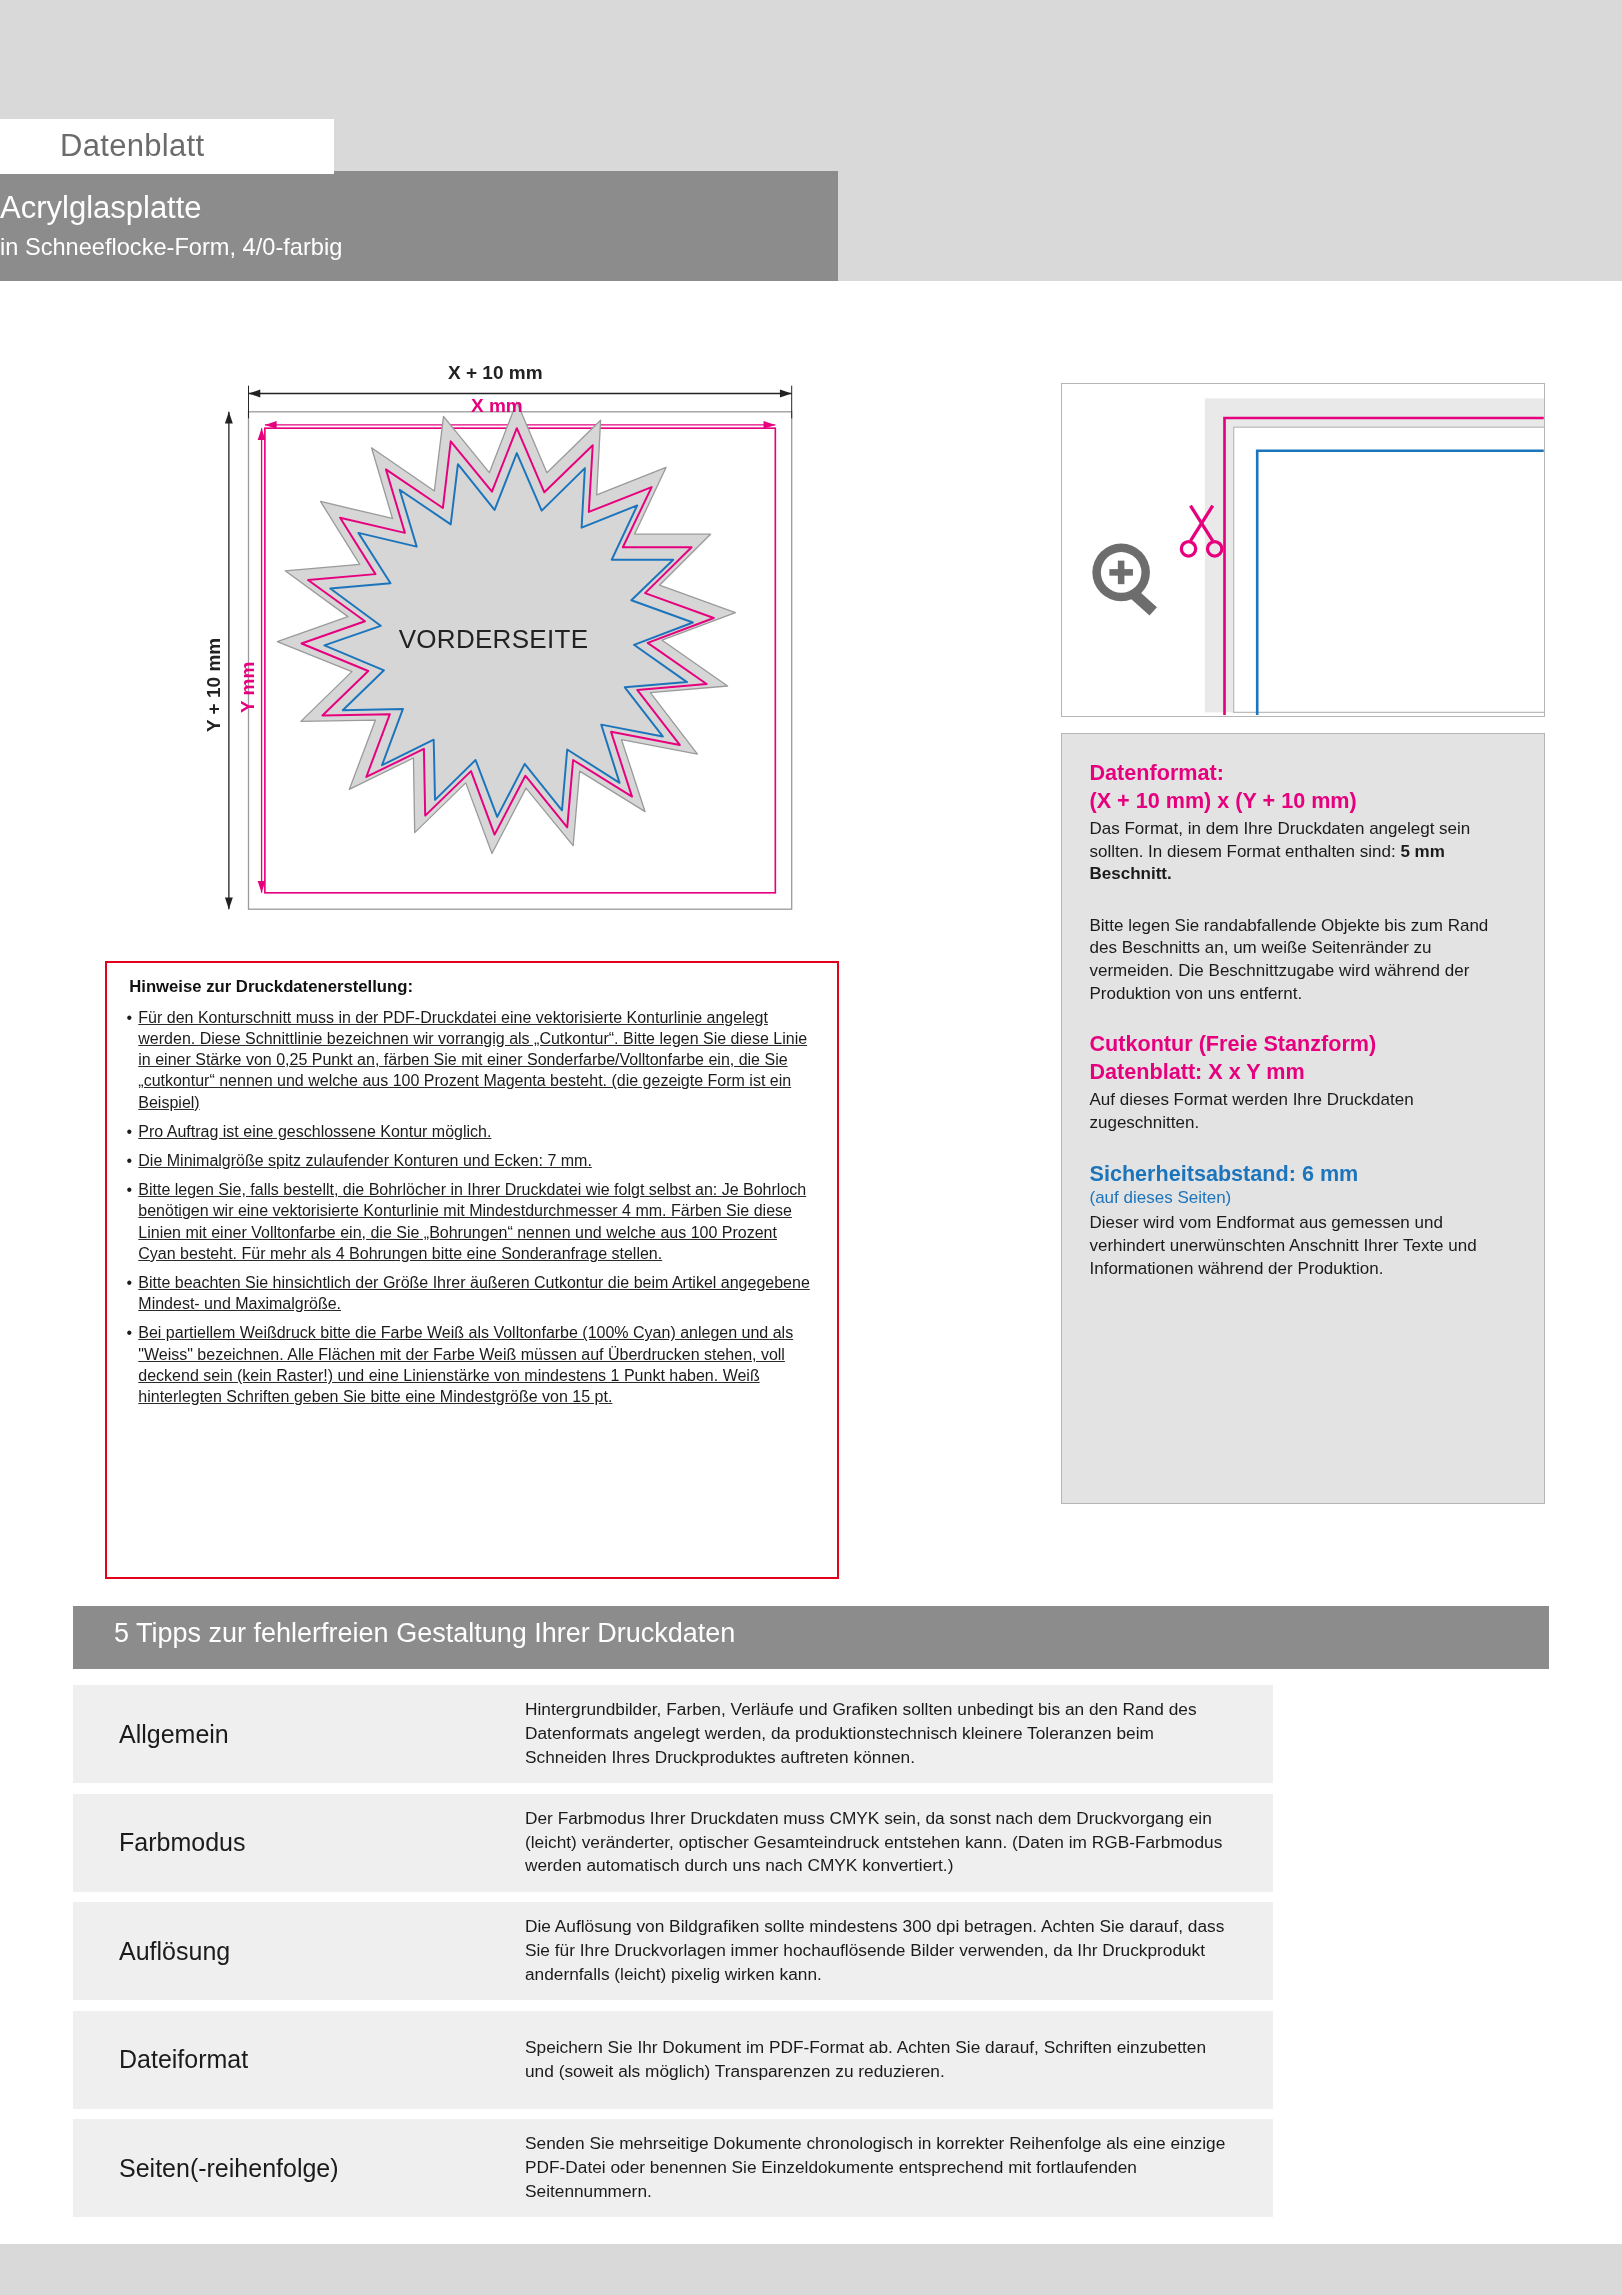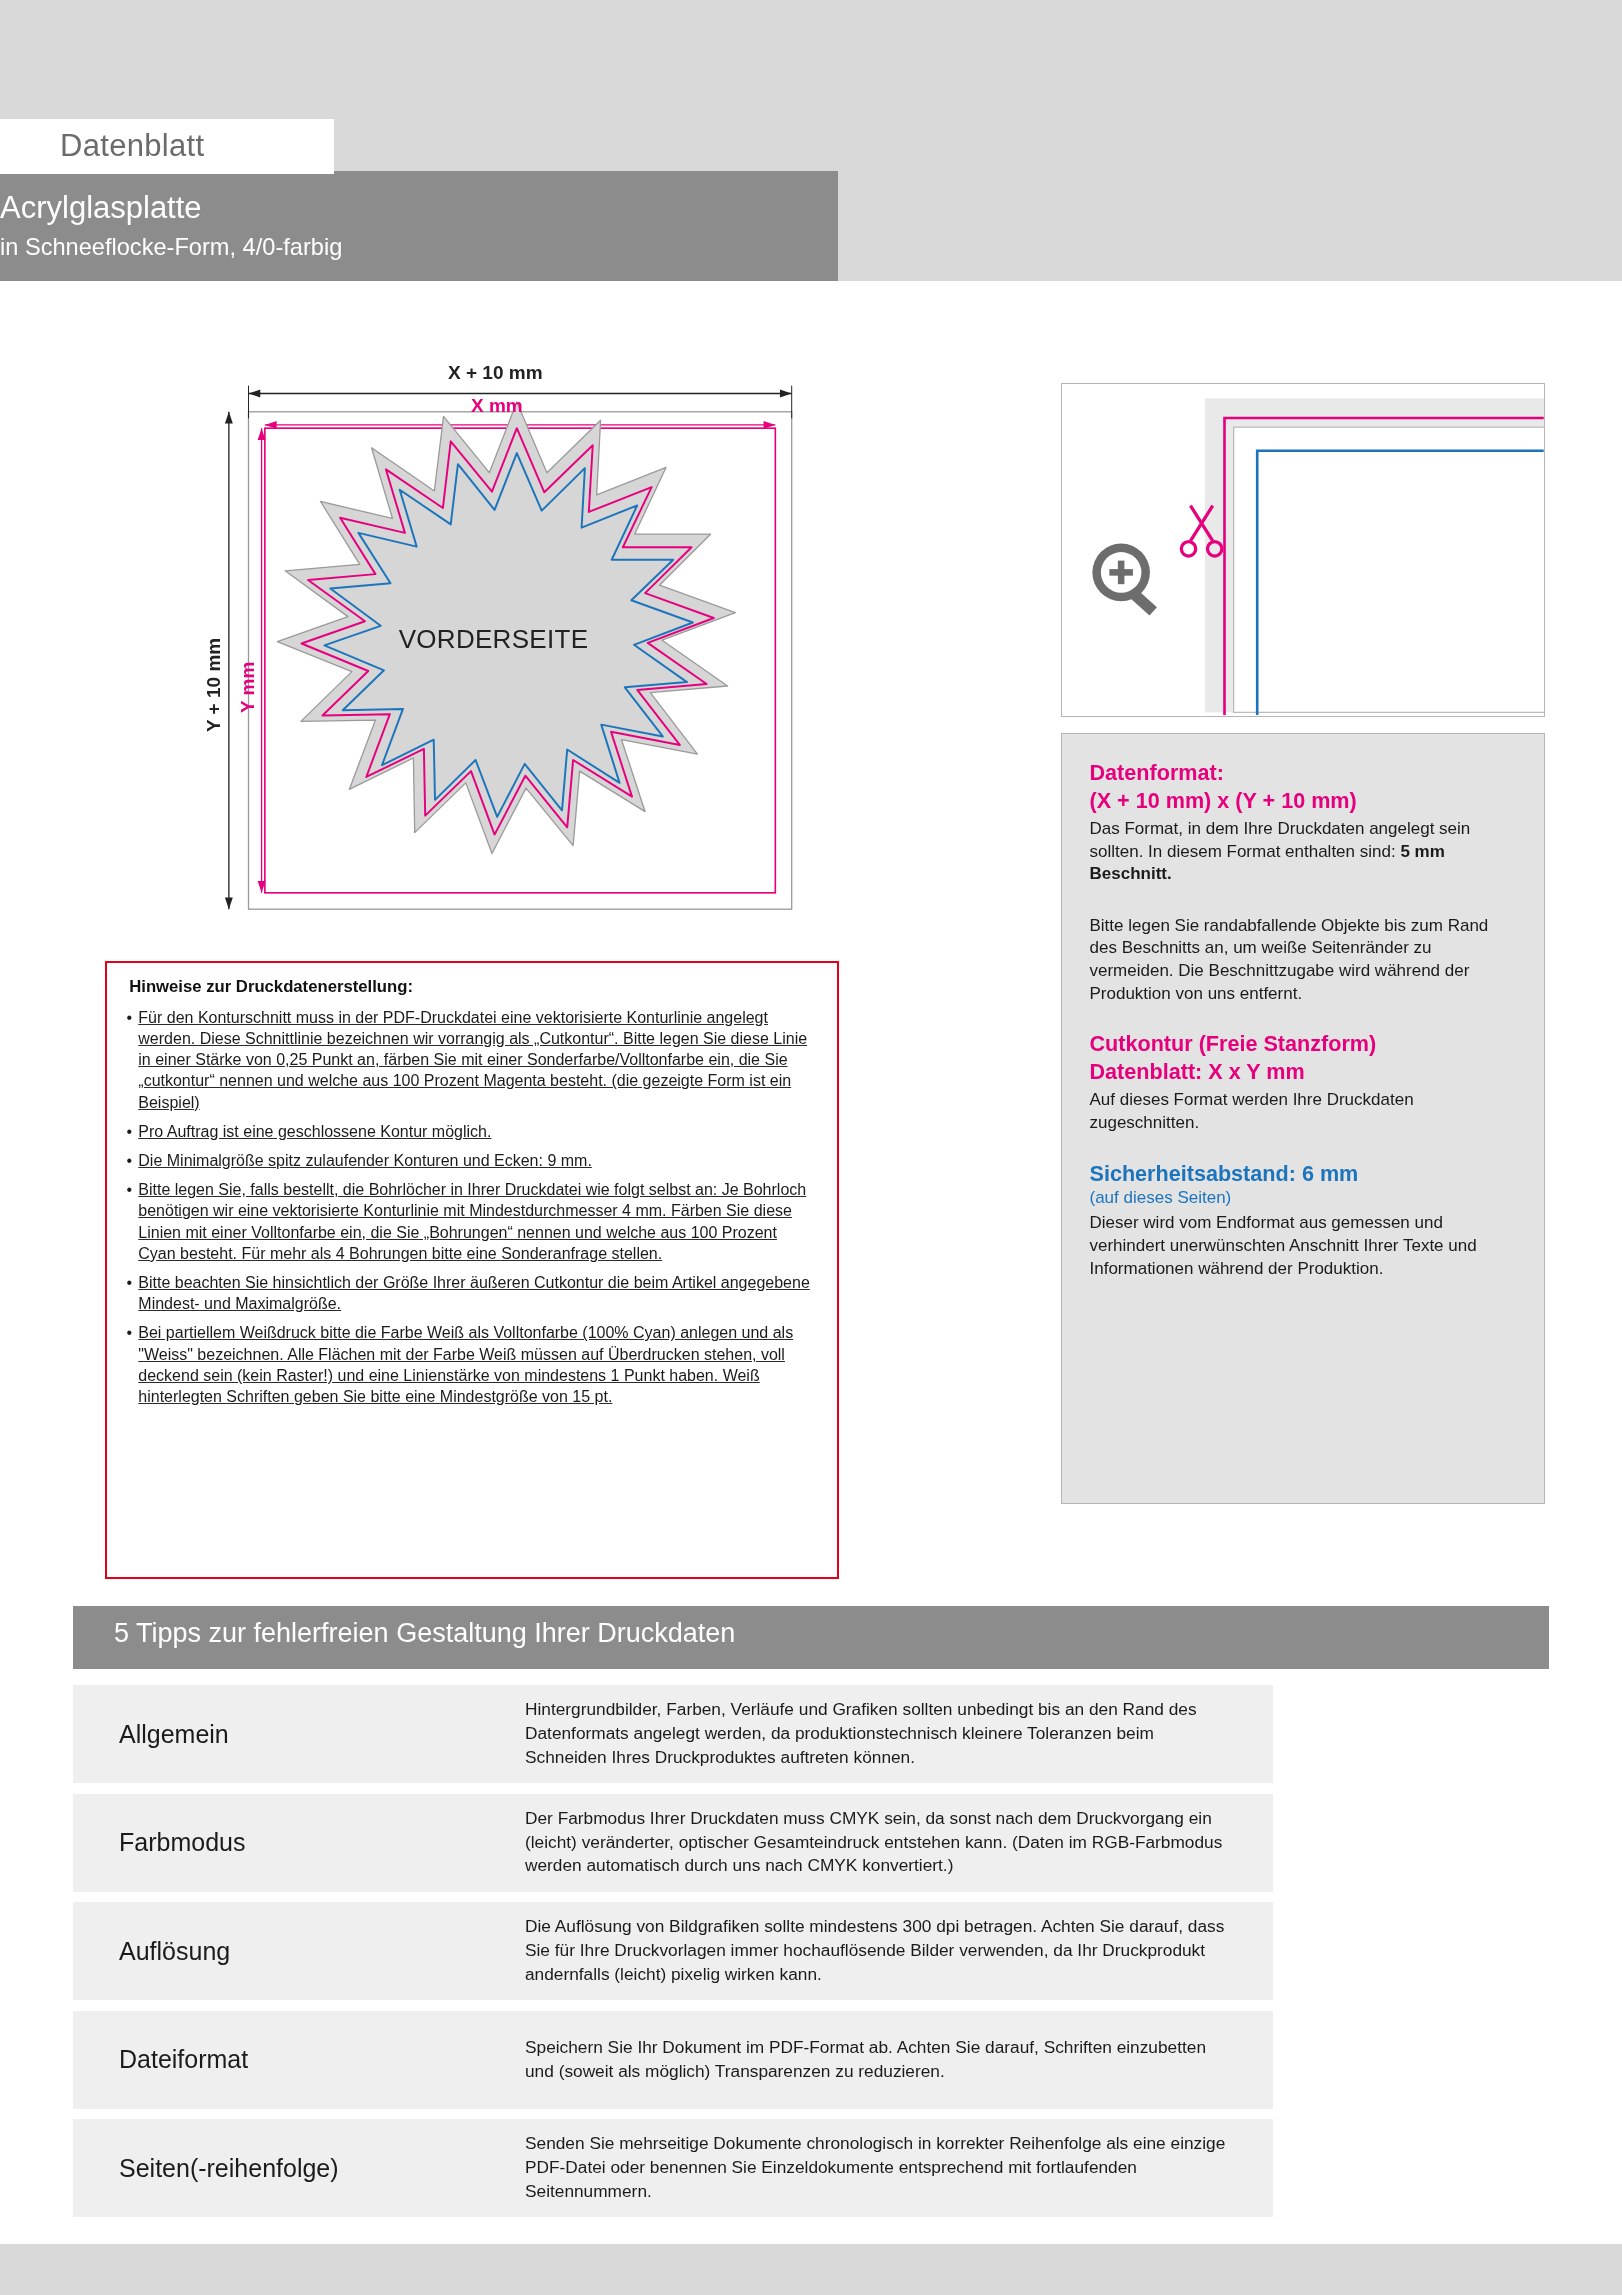--- a/index.html
+++ b/index.html
@@ -304,21 +304,21 @@
   <div class="dim-label magenta vertical" style="top:347px; left:41px;">Y mm</div>
 
   <div class="vorderseite">VORDERSEITE</div>
 </div>
 
 <div class="hinweis-box">
   <div class="hinweis-title">Hinweise zur Druckdatenerstellung:</div>
   <ul class="hinweis-list">
     <li>Für den Konturschnitt muss in der PDF-Druckdatei eine vektorisierte Konturlinie angelegt werden. Diese Schnittlinie bezeichnen wir vorrangig als „Cutkontur“. Bitte legen Sie diese Linie in einer Stärke von 0,25 Punkt an, färben Sie mit einer Sonderfarbe/Volltonfarbe ein, die Sie „cutkontur“ nennen und welche aus 100 Prozent Magenta besteht. (die gezeigte Form ist ein Beispiel)</li>
     <li>Pro Auftrag ist eine geschlossene Kontur möglich.</li>
-    <li>Die Minimalgröße spitz zulaufender Konturen und Ecken: 9 mm.</li>
+    <li>Die Minimalgröße spitz zulaufender Konturen und Ecken: 7 mm.</li>
     <li>Bitte legen Sie, falls bestellt, die Bohrlöcher in Ihrer Druckdatei wie folgt selbst an: Je Bohrloch benötigen wir eine vektorisierte Konturlinie mit Mindestdurchmesser 4 mm. Färben Sie diese Linien mit einer Volltonfarbe ein, die Sie „Bohrungen“ nennen und welche aus 100 Prozent Cyan besteht. Für mehr als 4 Bohrungen bitte eine Sonderanfrage stellen.</li>
     <li>Bitte beachten Sie hinsichtlich der Größe Ihrer äußeren Cutkontur die beim Artikel angegebene Mindest- und Maximalgröße.</li>
     <li>Bei partiellem Weißdruck bitte die Farbe Weiß als Volltonfarbe (100% Cyan) anlegen und als "Weiss" bezeichnen. Alle Flächen mit der Farbe Weiß müssen auf Überdrucken stehen, voll deckend sein (kein Raster!) und eine Linienstärke von mindestens 1 Punkt haben. Weiß hinterlegten Schriften geben Sie bitte eine Mindestgröße von 15 pt.</li>
   </ul>
 </div>
 
 <div class="right-top">
   <svg width="482" height="331" viewBox="0 0 736 506">
 
     <rect x="218" y="22" width="520" height="480" fill="#e9e9e9"></rect>

